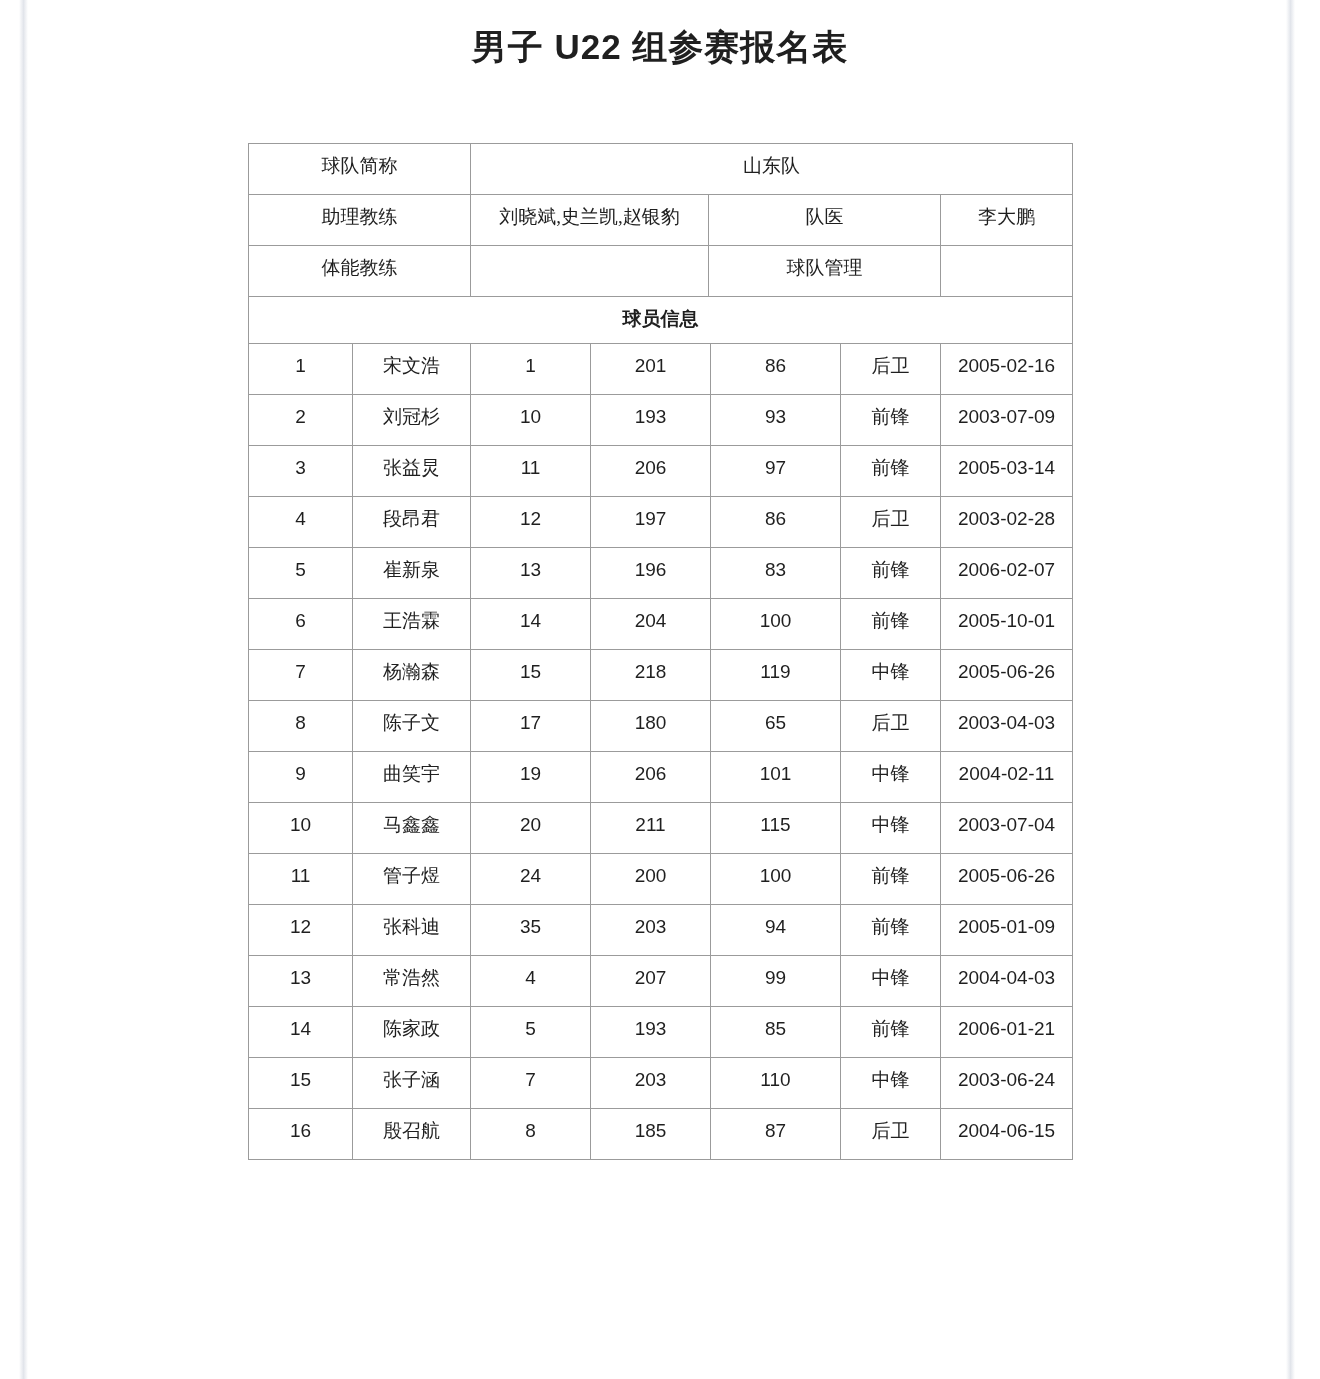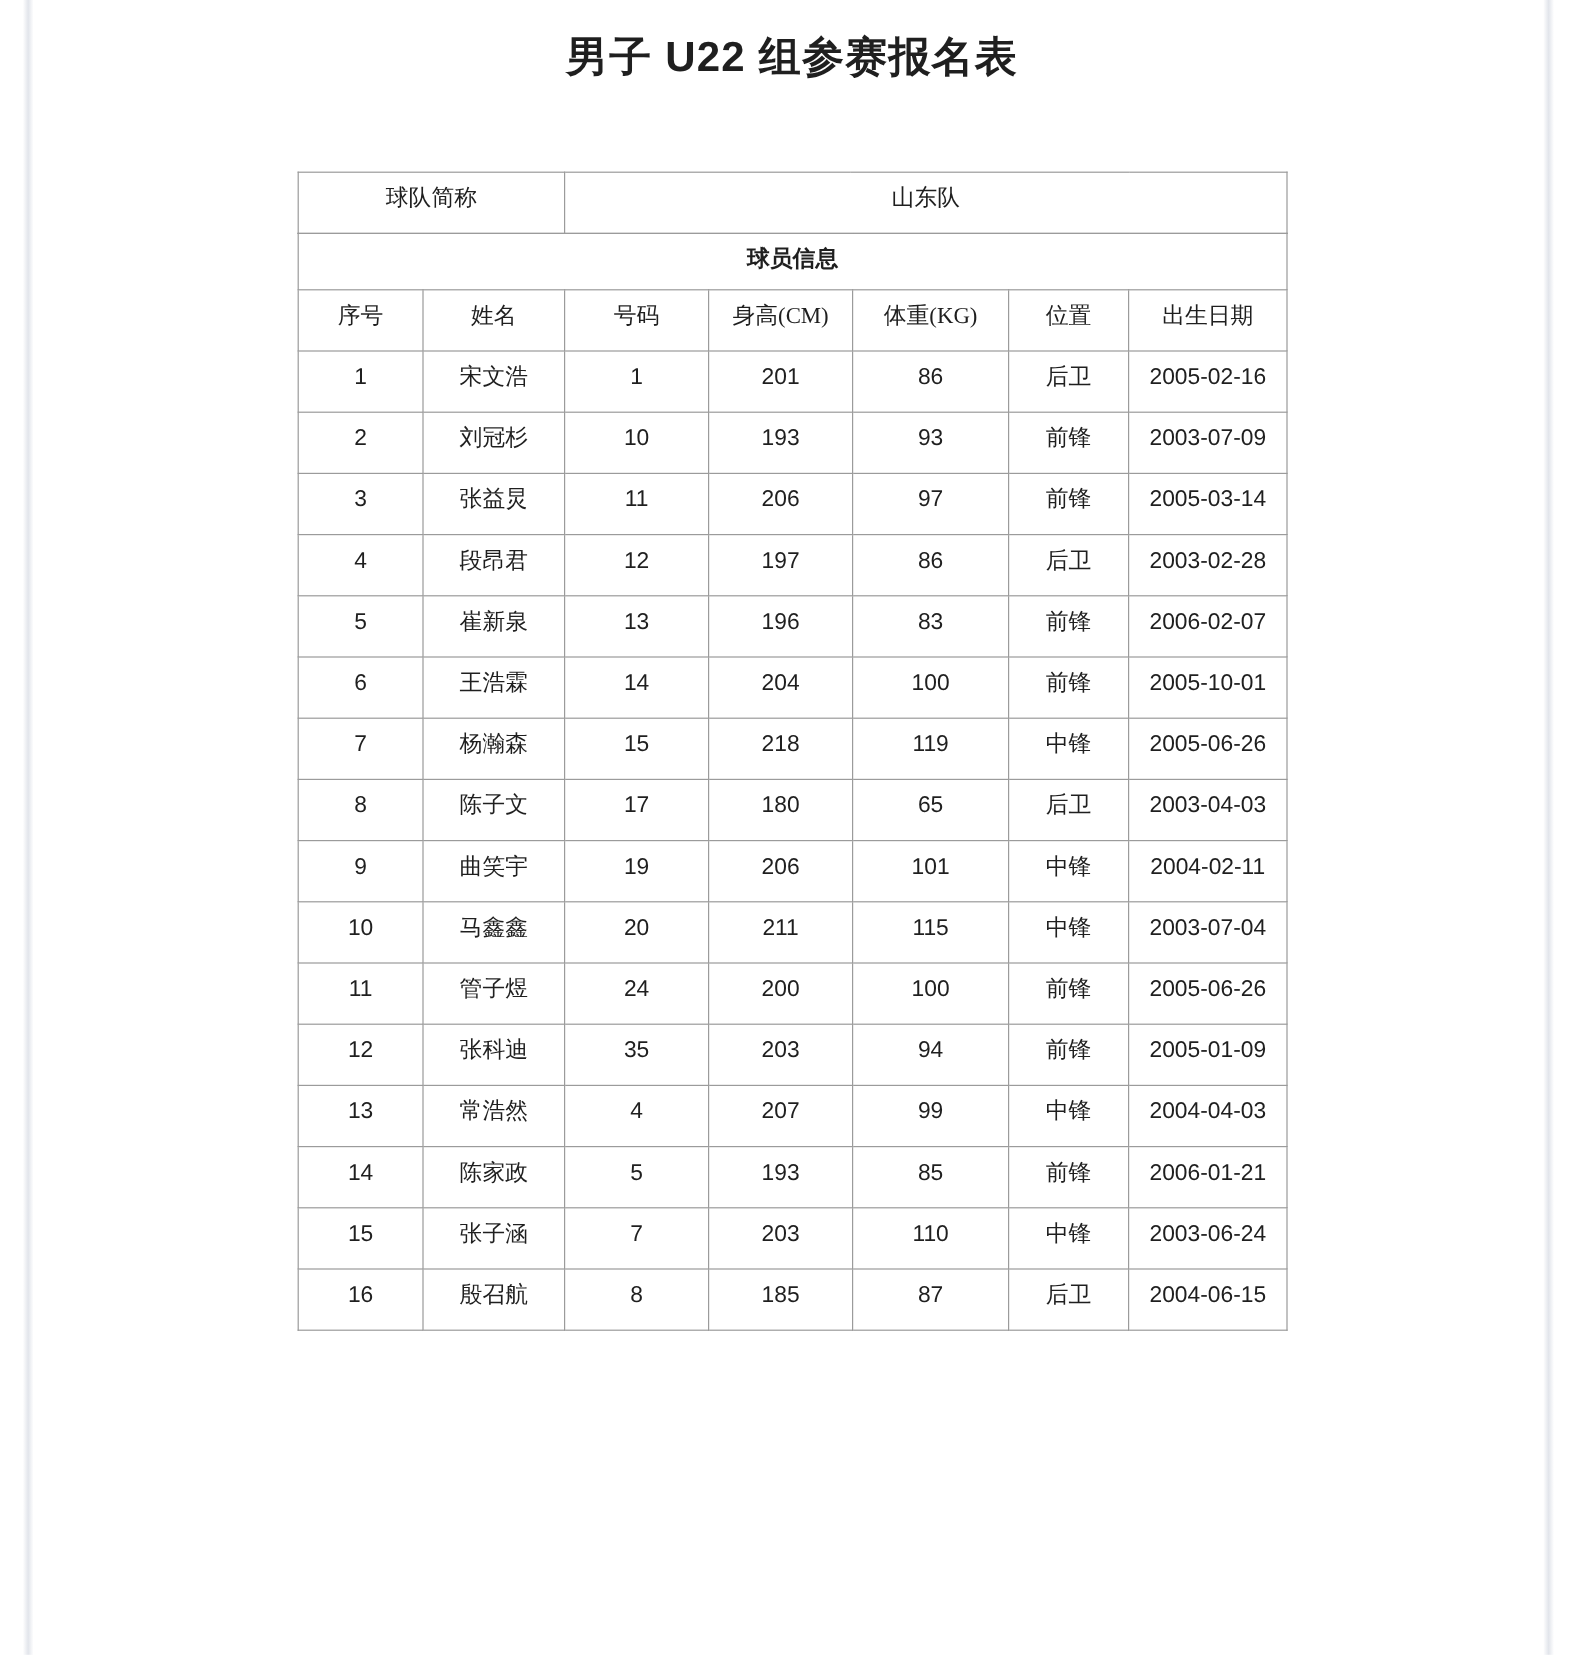--- a/index.html
+++ b/index.html
@@ -73,47 +73,50 @@
     <colgroup>
       <col style="width:222px">
         <col style="width:238px">
         <col style="width:232px">
         <col style="width:132px">
     </colgroup>
     <tbody>
       <tr>
         <td>球队简称</td>
         <td colspan="3">山东队</td>
+      </tr>
+      <tr>
+        <td>助理教练</td>
+        <td>刘晓斌,史兰凯,赵银豹</td>
+        <td>队医</td>
+        <td>李大鹏</td>
+      </tr>
+      <tr>
+        <td>体能教练</td>
+        <td></td>
+        <td>球队管理</td>
+        <td></td>
       </tr>
     </tbody>
   </table>
 
   <table class="players-table">
     <colgroup>
       <col style="width:104px">
         <col style="width:118px">
         <col style="width:120px">
         <col style="width:120px">
       <col style="width:130px">
         <col style="width:100px">
         <col style="width:132px">
     </colgroup>
     <tbody>
       <tr class="section-row">
         <td colspan="7">球员信息</td>
       </tr>
-      <tr>
-        <th>序号</th>
-        <th>姓名</th>
-        <th>号码</th>
-        <th>身高(CM)</th>
-        <th>体重(KG)</th>
-        <th>位置</th>
-        <th>出生日期</th>
-      </tr>
     </tbody>
     <tbody>
         <tr>
           <td class="num">1</td>
           <td>宋文浩</td>
           <td class="num">1</td>
           <td class="num">201</td>
           <td class="num">86</td>
           <td>后卫</td>
           <td class="num">2005-02-16</td>

